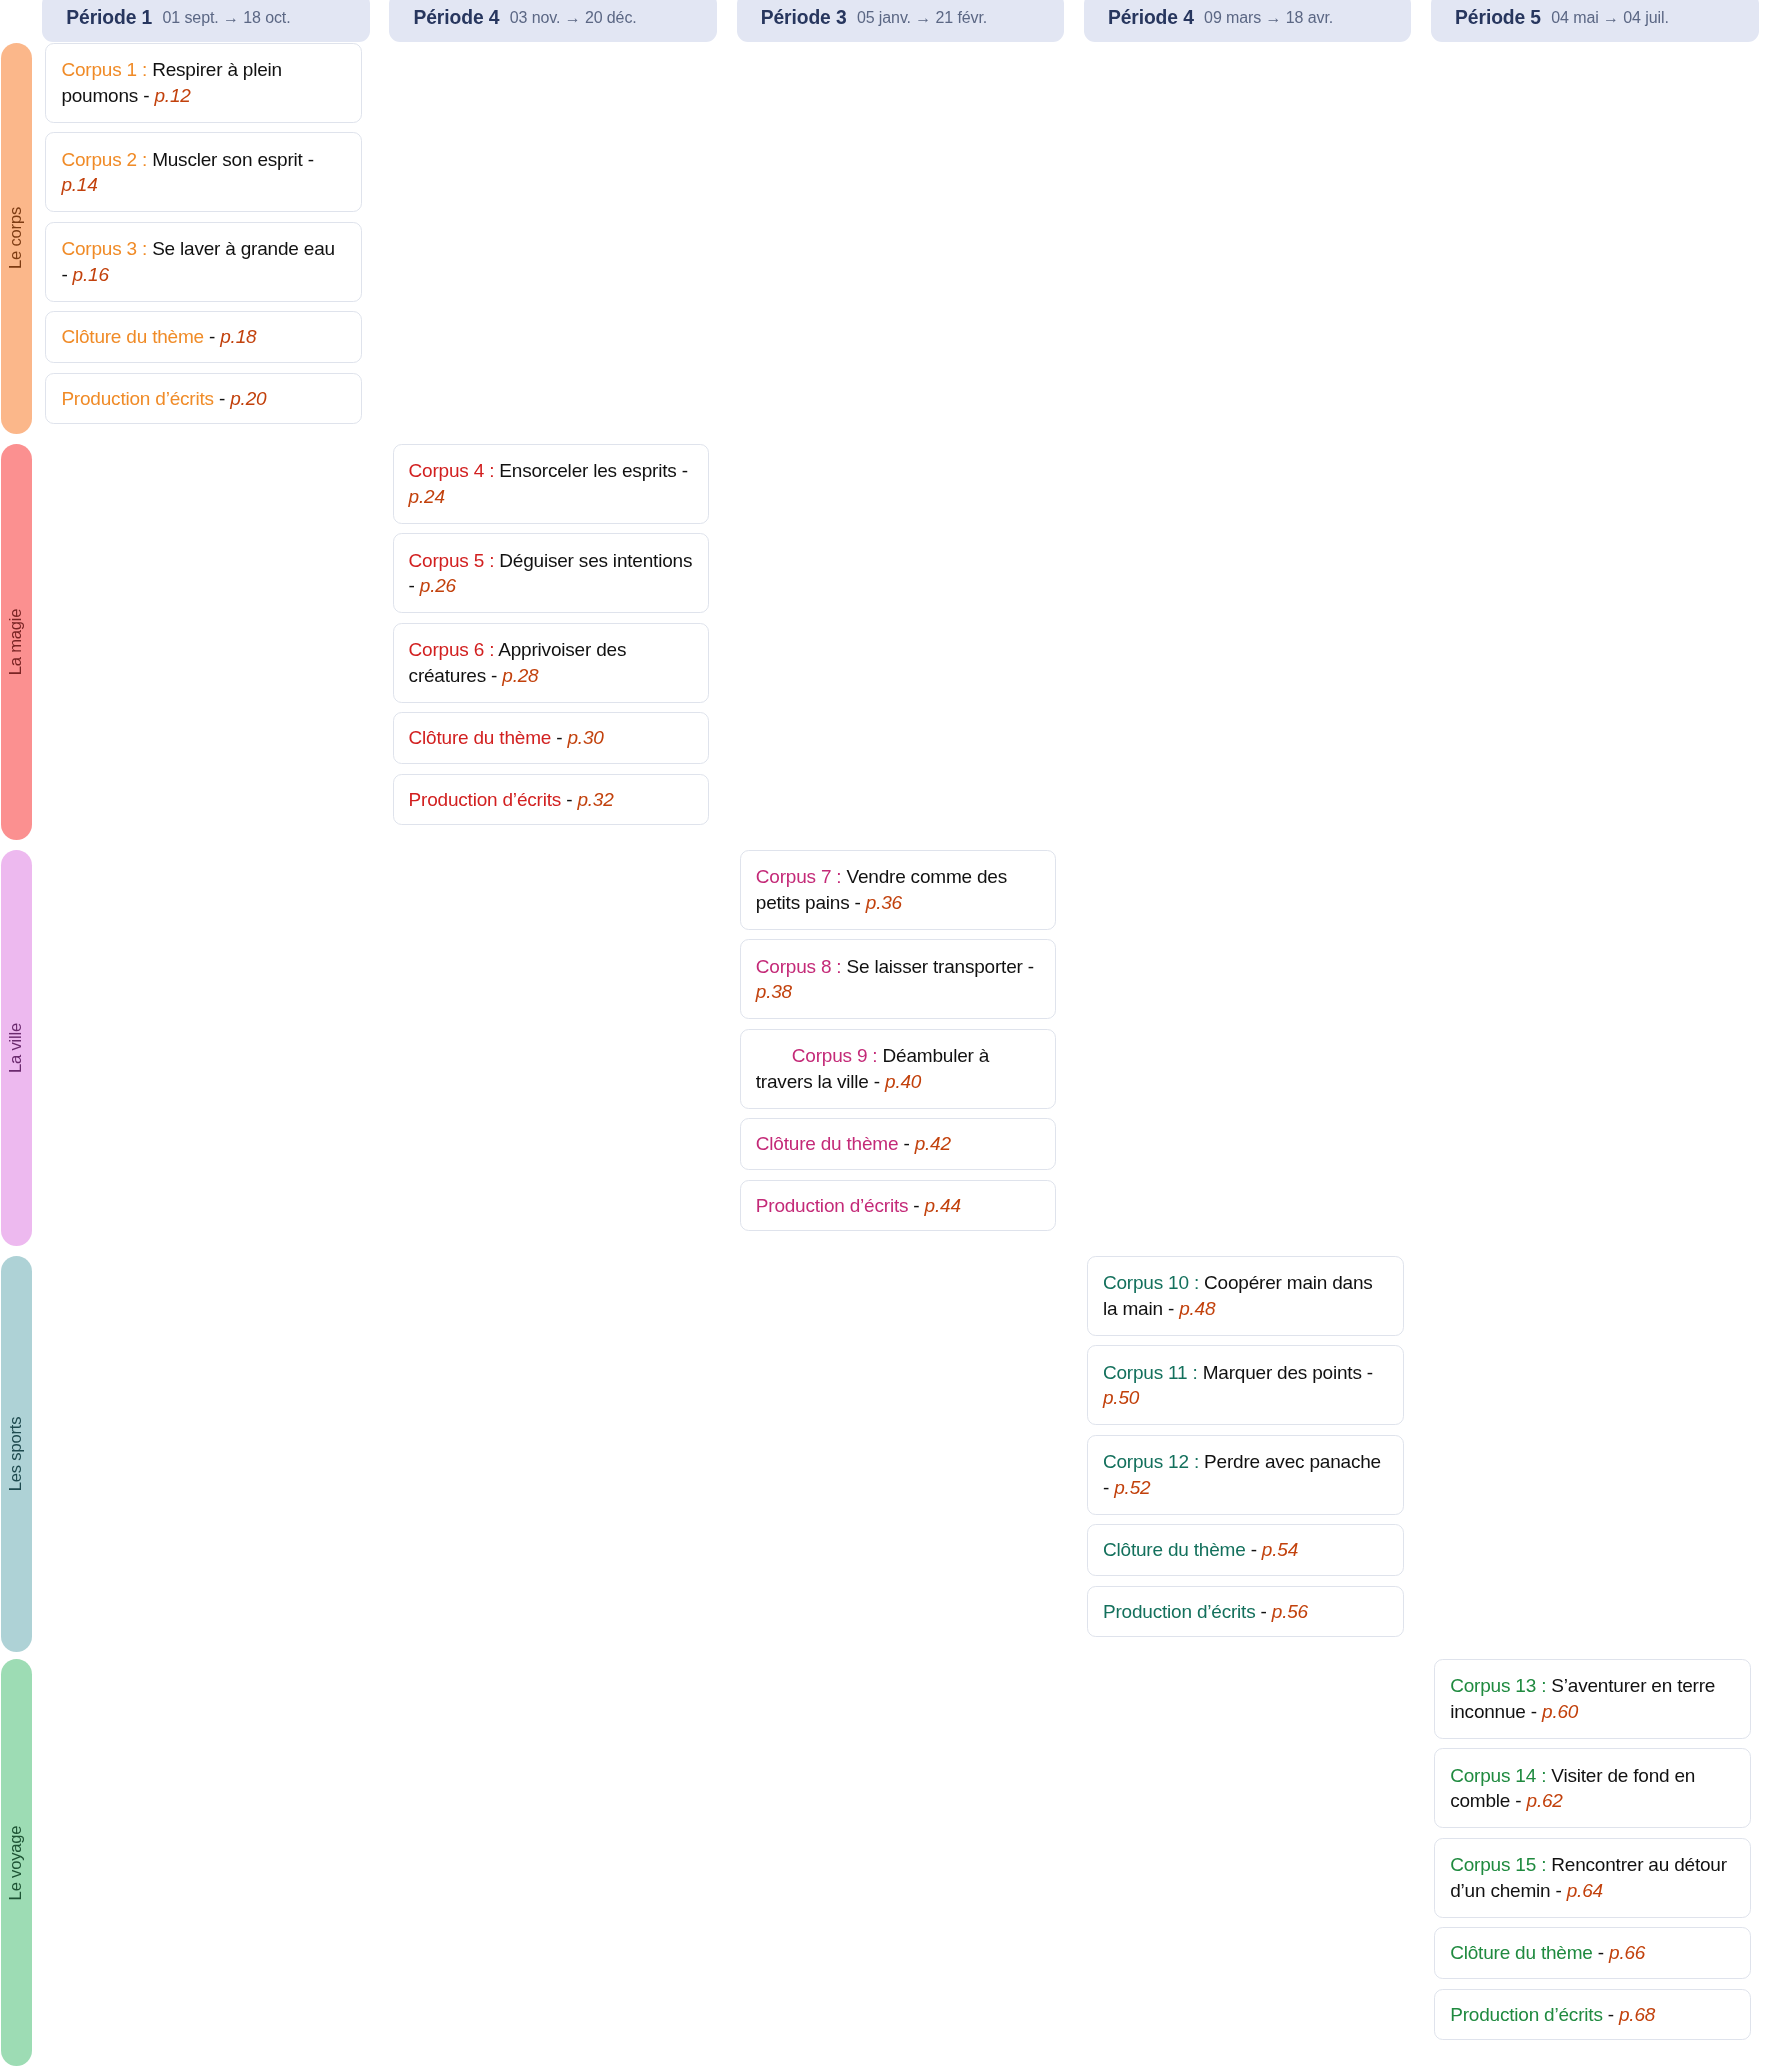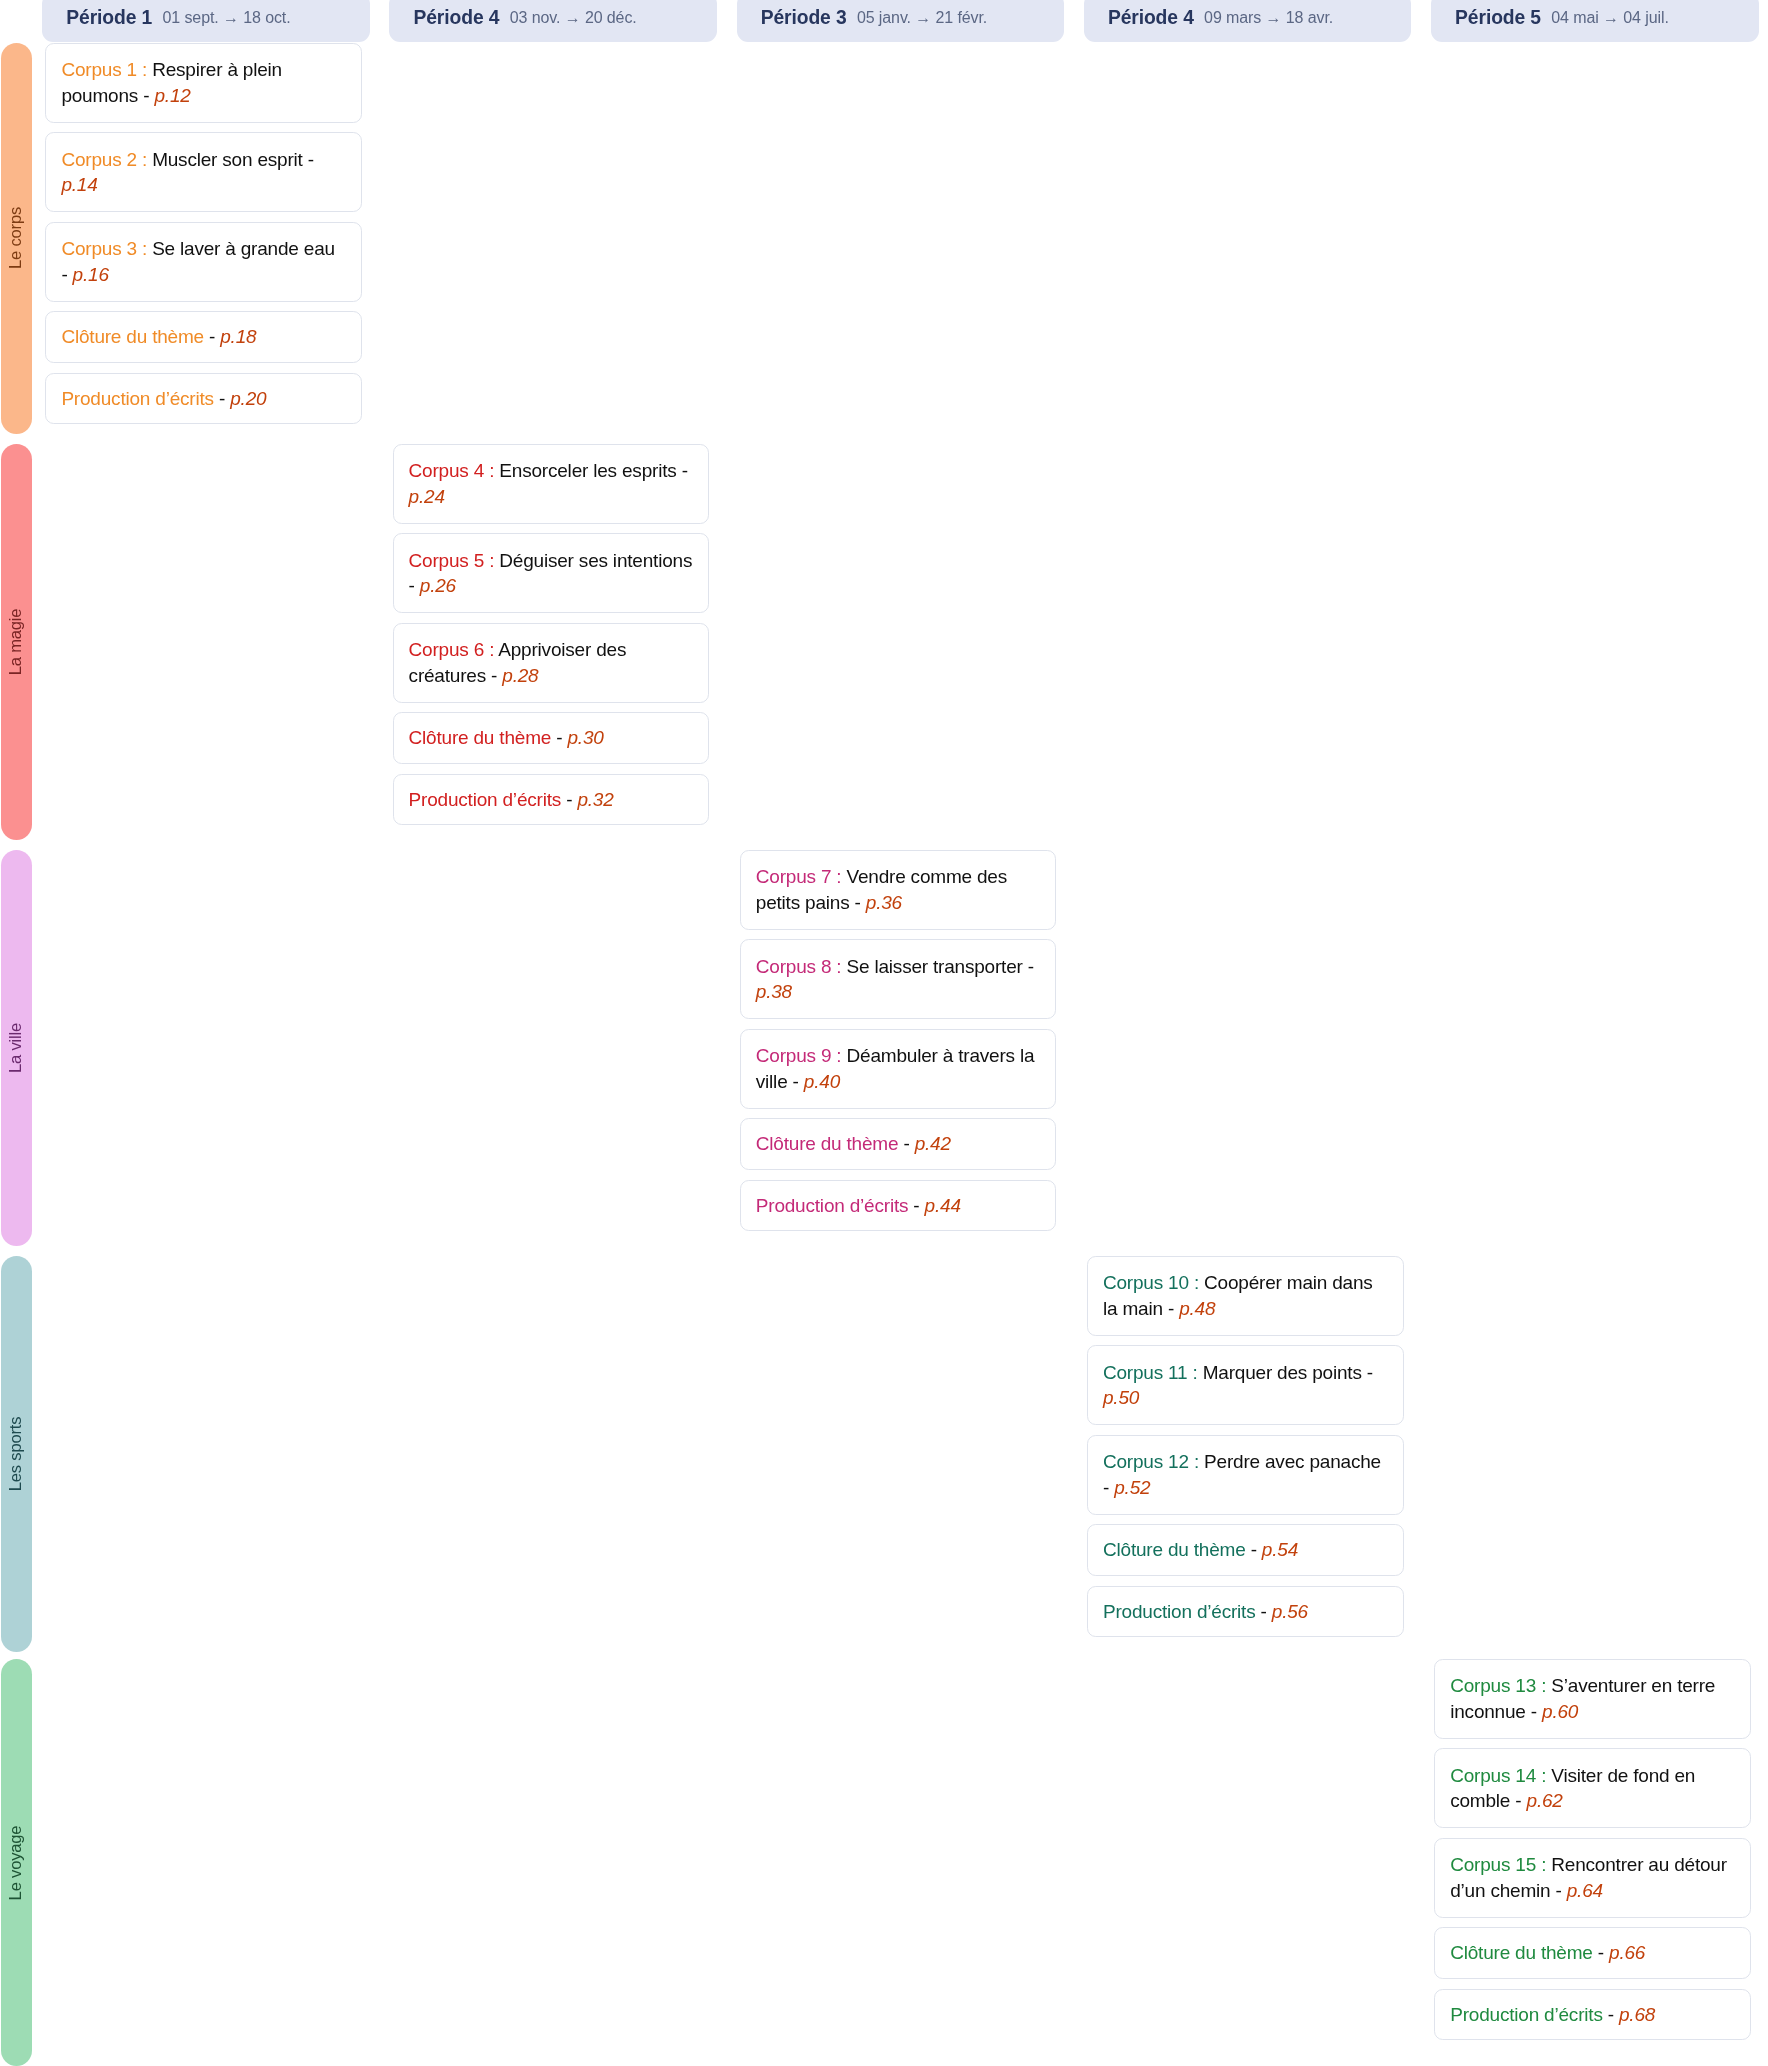--- a/index.html
+++ b/index.html
@@ -192,21 +192,21 @@
       </div>
       <div class="theme-band" style="top: 850px; height: 396px;">
         <div class="theme-rail" style="background: rgb(237, 185, 239);">
           <span class="rail-label" style="color: rgb(107, 42, 110);">La ville</span>
         </div>
         <div class="theme-col"></div>
         <div class="theme-col"></div>
         <div class="theme-col">
           <div class="entry-card multi"><span class="label" style="color: rgb(196, 42, 120);">Corpus 7 :</span><span class="title"> Vendre comme des petits pains</span><span class="dash"> - </span><span class="page">p.36</span></div>
           <div class="entry-card multi"><span class="label" style="color: rgb(196, 42, 120);">Corpus 8 :</span><span class="title"> Se laisser transporter</span><span class="dash"> - </span><span class="page">p.38</span></div>
-          <div class="entry-card multi"><span class="label" style="color: rgb(196, 42, 120);">Corpus 9 :</span><span class="title"> Déambuler à travers la ville</span><span class="dash"> - </span><span class="page">p.40</span></div>
+          <div class="entry-card multi"><span class="label" style="color: rgb(196, 42, 120); margin-left: 36px;">Corpus 9 :</span><span class="title"> Déambuler à travers la ville</span><span class="dash"> - </span><span class="page">p.40</span></div>
           <div class="entry-card summary"><span class="label" style="color: rgb(196, 42, 120);">Clôture du thème</span><span class="dash"> - </span><span class="page">p.42</span></div>
           <div class="entry-card summary"><span class="label" style="color: rgb(196, 42, 120);">Production d’écrits</span><span class="dash"> - </span><span class="page">p.44</span></div>
         </div>
         <div class="theme-col"></div>
         <div class="theme-col"></div>
       </div>
       <div class="theme-band" style="top: 1256px; height: 396px;">
         <div class="theme-rail" style="background: rgb(174, 210, 214);">
           <span class="rail-label" style="color: rgb(30, 74, 79);">Les sports</span>
         </div>

